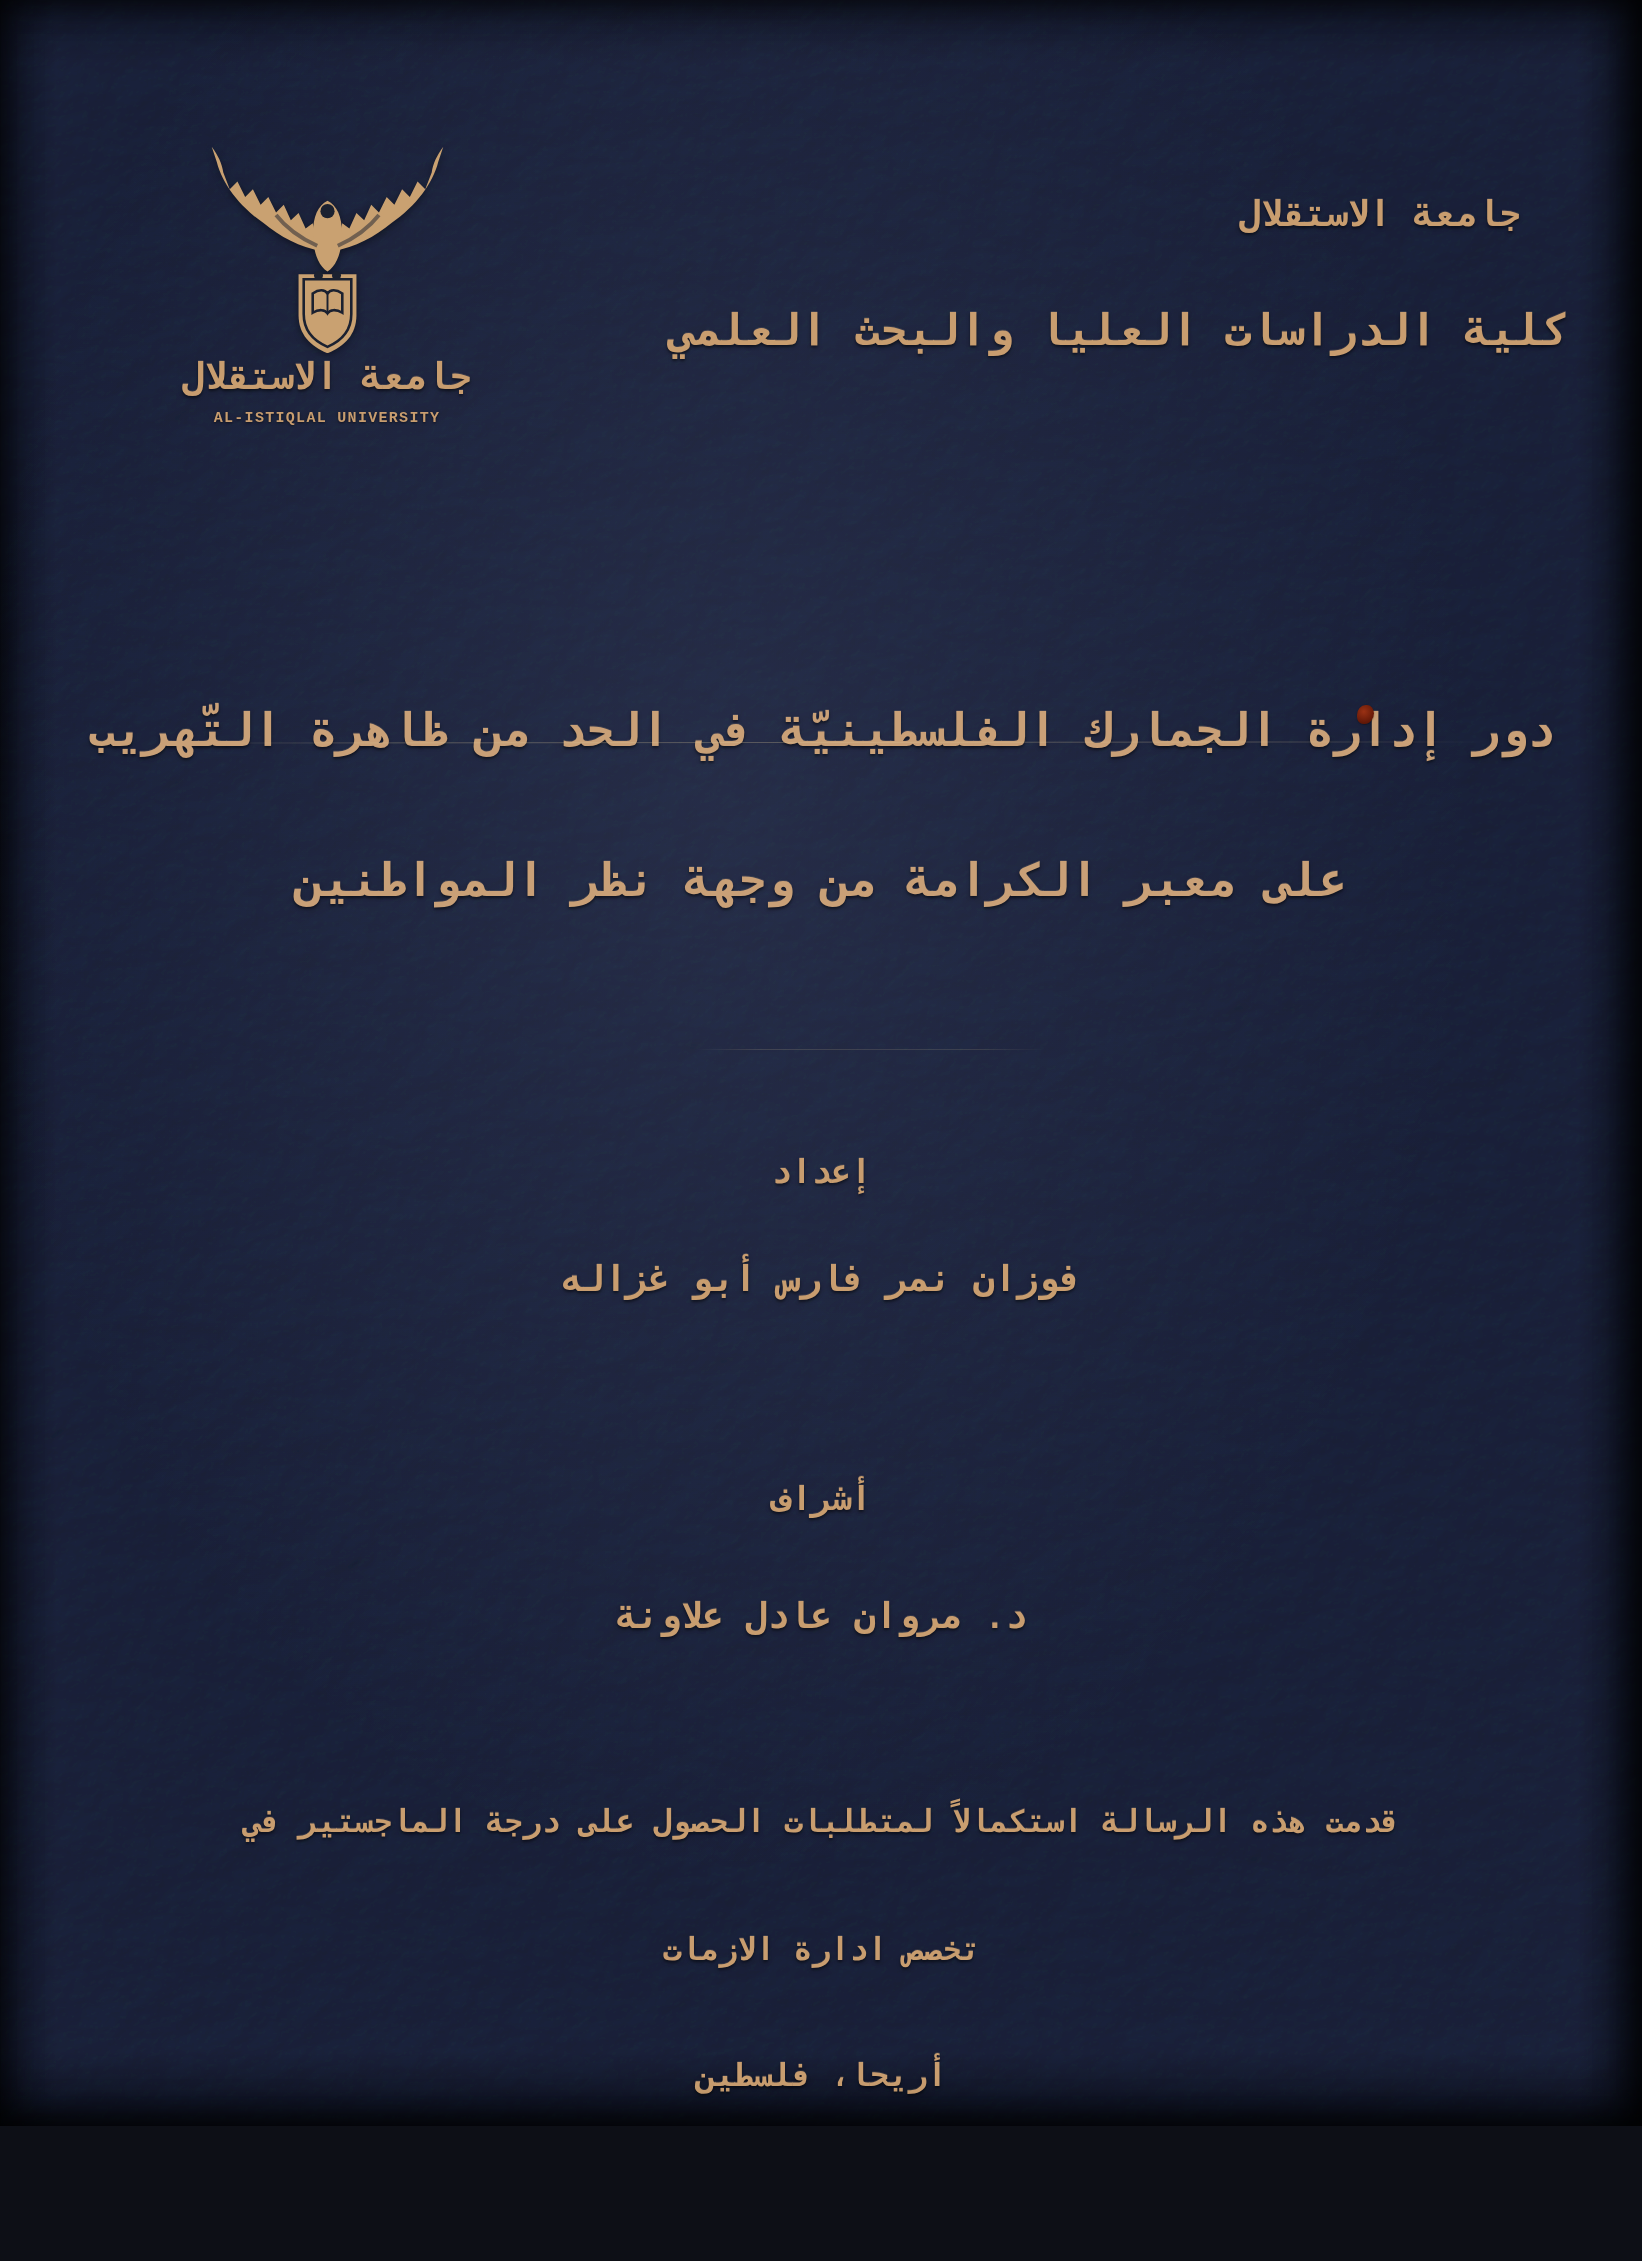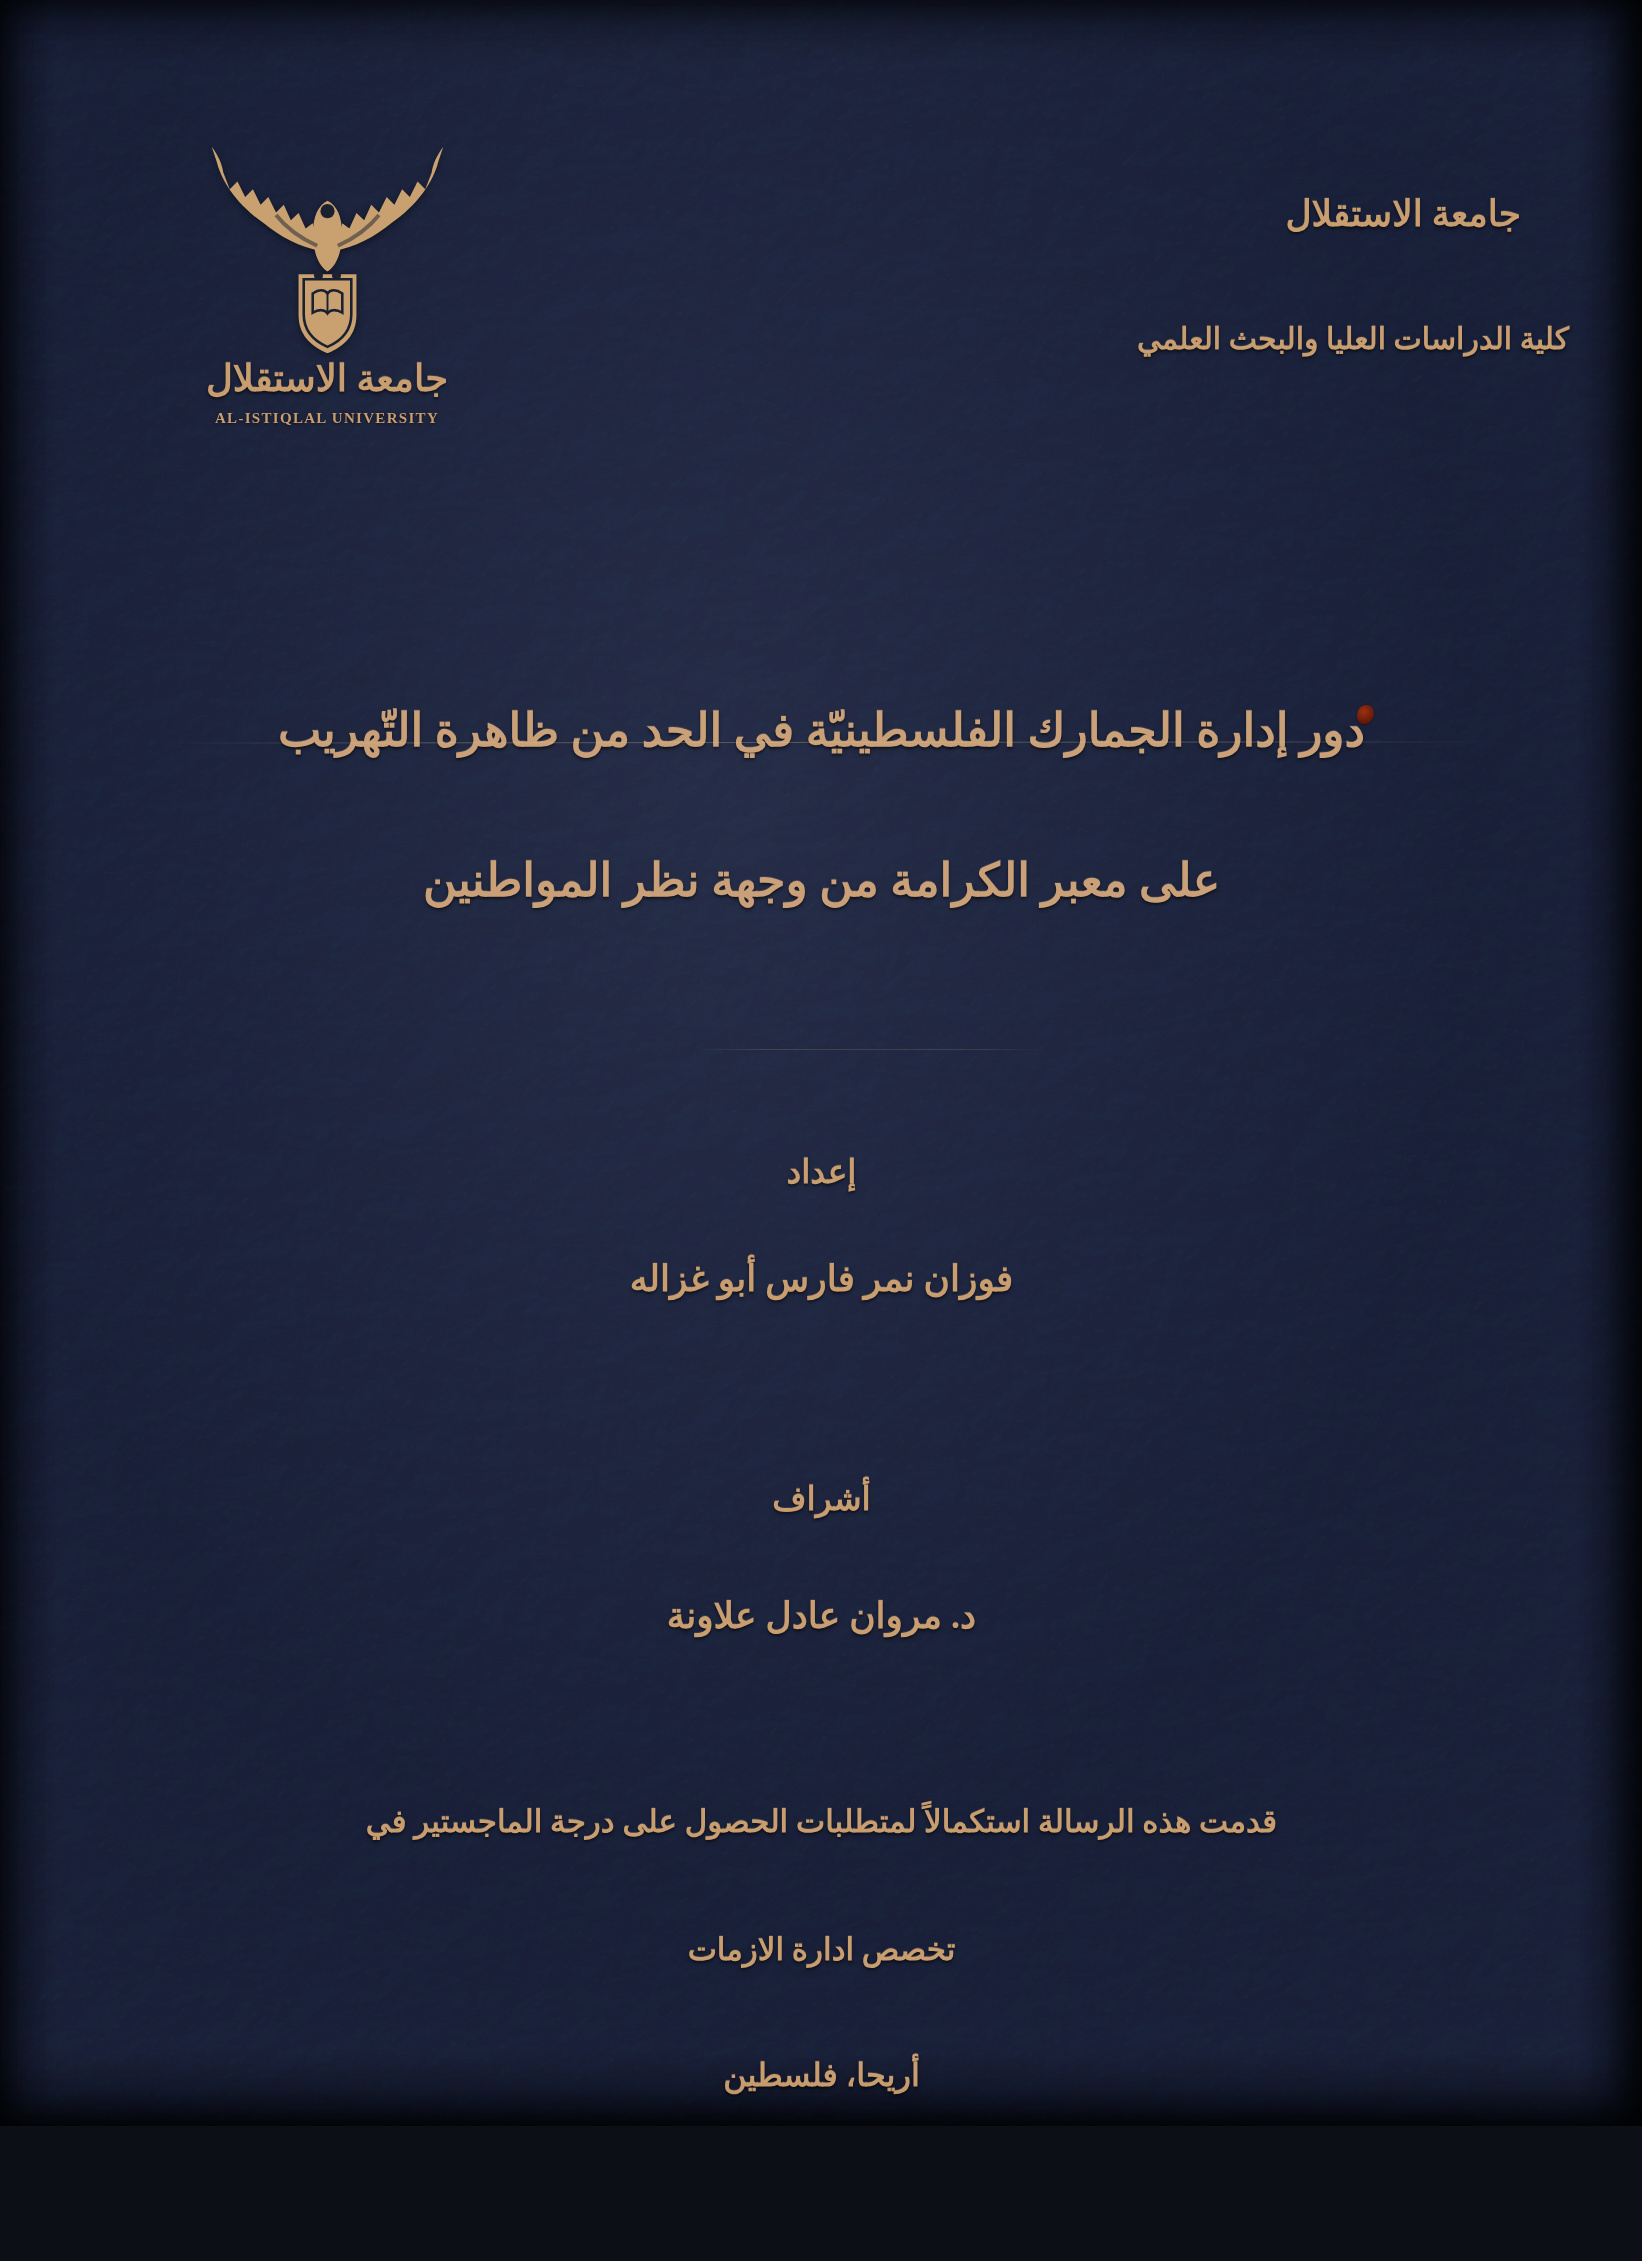--- a/index.html
+++ b/index.html
@@ -1,21 +1,21 @@
 <!DOCTYPE html>
 <html lang="ar" style="font-size:10.3px"><head>
 <meta charset="utf-8">
 <style>
   html,body{margin:0;padding:0;background:#0d0f16;}
   .cover{
     position:relative;
     width:1643px;height:2126px;
     background:#7f1d1d;
     overflow:hidden;
-    font-family:Liberation Serif, serif;
+    font-family:Liberation Mono, monospace;
   }
   .texture-svg{position:absolute;inset:0;display:block;}
   .overlay{
     position:absolute;inset:0;pointer-events:none;
     background:
       radial-gradient(ellipse at 44% 38%, rgba(150,162,205,0.10), rgba(0,0,0,0) 58%),
       linear-gradient(to right, rgba(0,0,0,0.38), rgba(0,0,0,0) 3.5%, rgba(0,0,0,0) 96%, rgba(0,0,0,0.5)),
       linear-gradient(to bottom, rgba(0,0,0,0.30), rgba(0,0,0,0) 3%, rgba(0,0,0,0) 96.5%, rgba(0,0,0,0.5));
   }
   .edge-shadow{
@@ -28,21 +28,21 @@
     color:#c89d6f;
     font-weight:bold;
     direction:rtl;
     text-shadow:0 1.9px 3.2px rgba(0,0,0,0.55), 0 -0.6px 0.6px rgba(255,226,185,0.12);
     white-space:nowrap;
   }
   .abs{position:absolute;}
   .centered{left:0;right:0;text-align:center;}
 
   .univ-line1{top:193px;right:122px;font-size:36px;}
-  .univ-line2{top:321px;right:74px;font-size:30px;}
+  .univ-line2{top:304px;right:74px;font-size:44px;}
 
   .logo-block{left:179px;top:140px;width:296px;text-align:center;}
   .logo-eagle{display:block;margin:0 auto;filter:drop-shadow(0 2.6px 3.9px rgba(0,0,0,0.45));}
   .logo-ar{font-size:37px;margin-top:6.4px;line-height:1.1;}
   .logo-en{
     color:#c89d6f;font-weight:bold;direction:ltr;
     font-size:15px;letter-spacing:1.3px;margin-top:10px;
     text-shadow:0 1.3px 2.6px rgba(0,0,0,0.55);
   }
 

